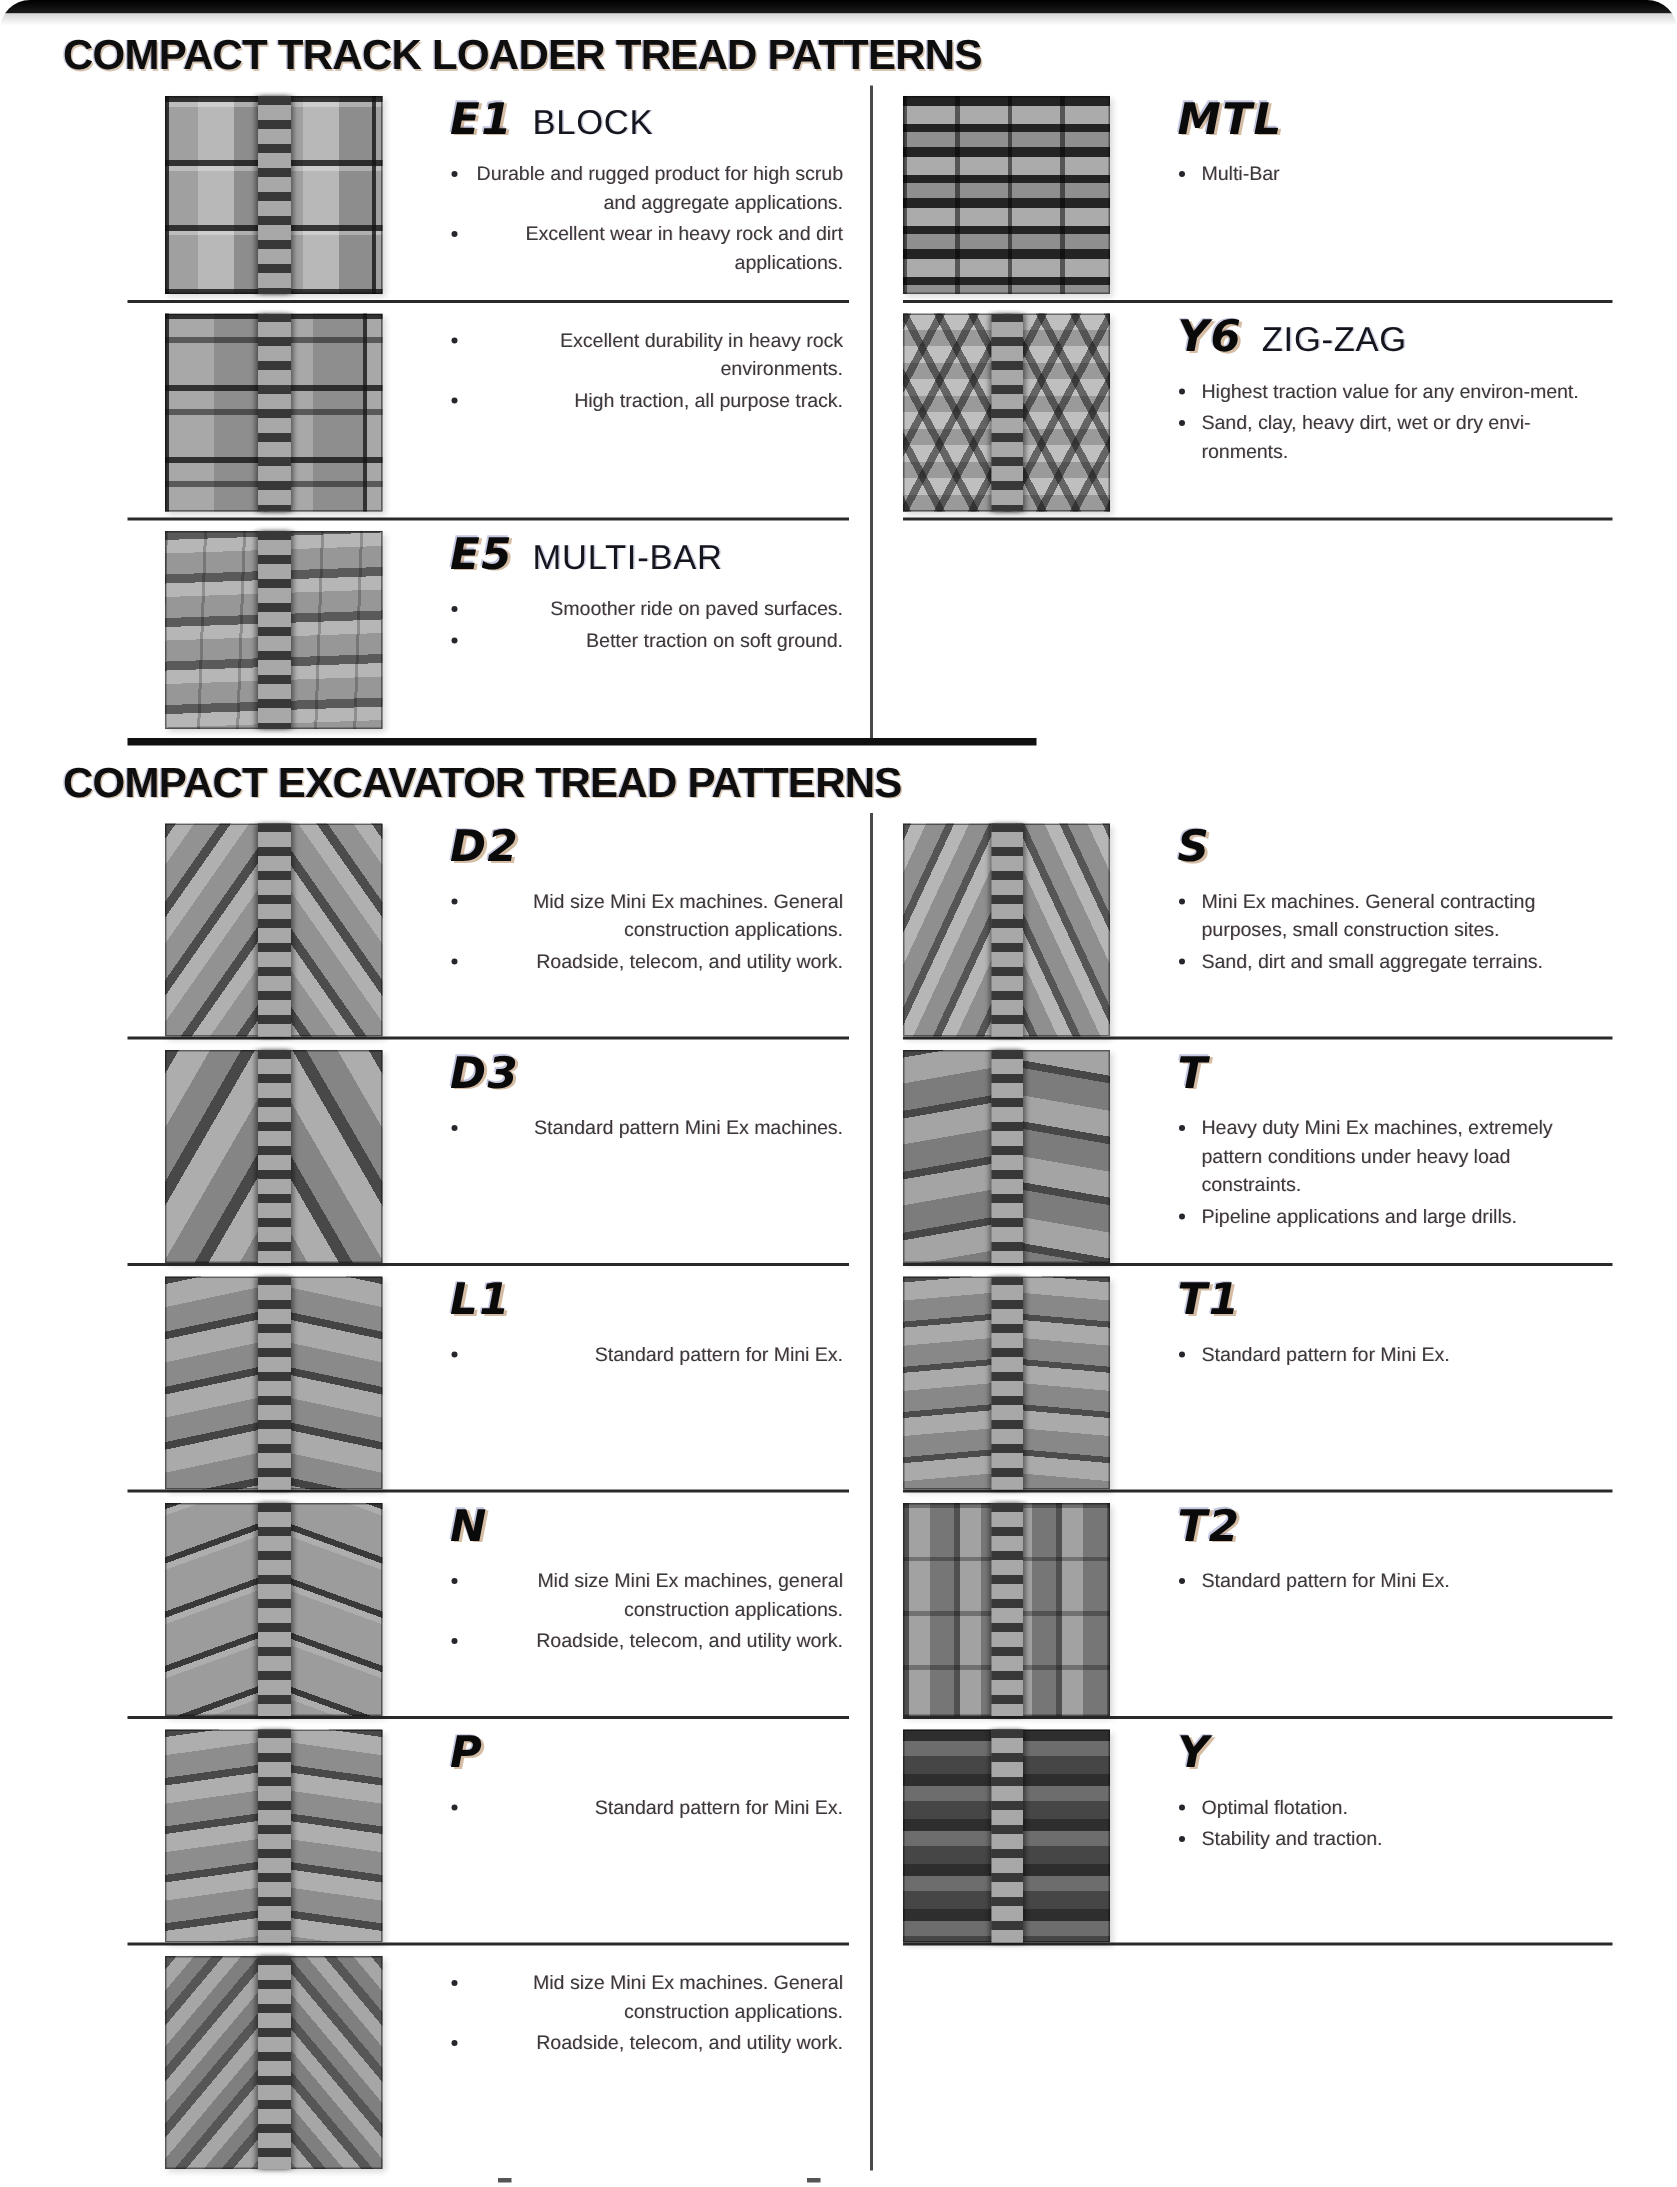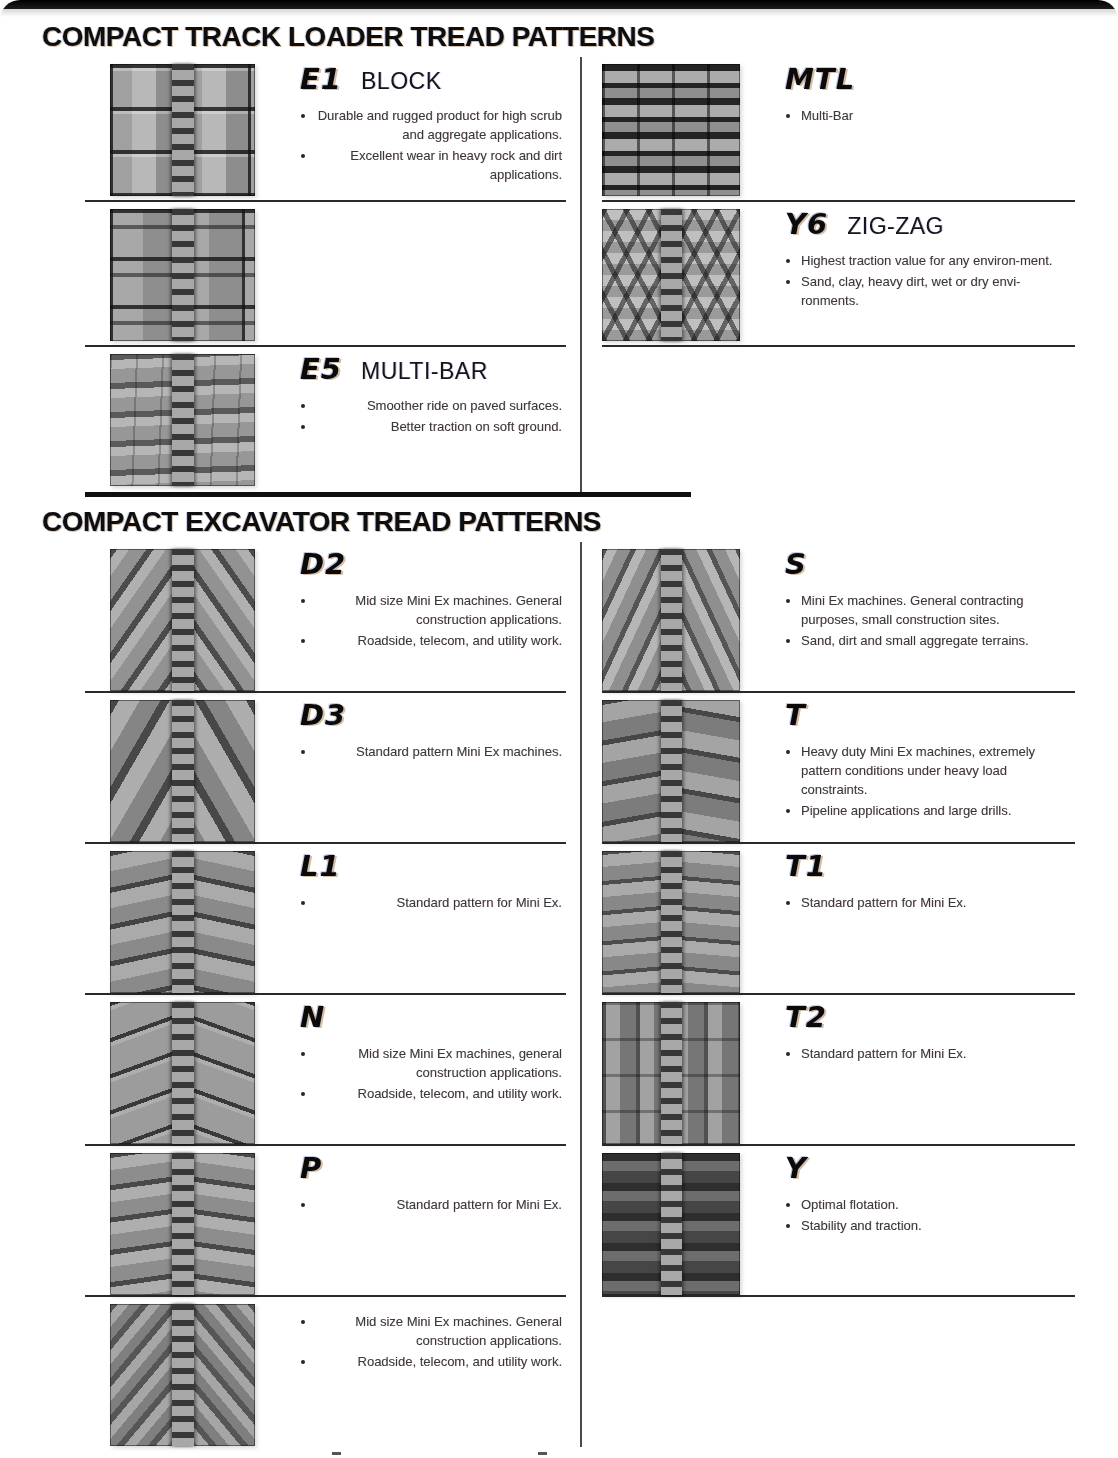--- a/index.html
+++ b/index.html
@@ -88,26 +88,26 @@
      repeating-linear-gradient(172deg, #494949 0 5px, #aeaeae 5px 17px, #8d8d8d 17px 32px),
      repeating-linear-gradient(188deg, #494949 0 5px, #aeaeae 5px 17px, #8d8d8d 17px 32px);}
   .t-y{background-image:
      repeating-linear-gradient(180deg, #2e2e2e 0 8px, #6d6d6d 8px 18px, #464646 18px 30px);}
   .t-r1{background-image:
      repeating-linear-gradient(130deg, #565656 0 6px, #a6a6a6 6px 15px, #7f7f7f 15px 24px),
      repeating-linear-gradient(230deg, #565656 0 6px, #a6a6a6 6px 15px, #7f7f7f 15px 24px);}
 
   
   .info{padding-top:2px;}
-  .title{display:flex;align-items:baseline;}
+  .title{display:flex;align-items:baseline;gap:13px;}
   .code{font-family:"DejaVu Sans",sans-serif;font-size:29px;font-weight:bold;font-style:italic;
         color:#0a0a0a;letter-spacing:1px;
         text-shadow:2px 1px 0 rgba(150,90,30,.4), -1px -1px 0 rgba(60,70,150,.3);}
   .sub{font-size:23px;color:#15151d;letter-spacing:.5px;
-       text-shadow:1px 0 0 rgba(60,70,150,.25);margin-left:19px;}
+       text-shadow:1px 0 0 rgba(60,70,150,.25);}
   ul.bullets{margin:11px 0 0;padding-left:16px;list-style:disc outside;}
   .col-l ul.bullets{width:246px;text-align:right;}
   .col-r ul.bullets{width:266px;}
   ul.bullets li{font-size:13px;line-height:1.46;color:#38383f;margin-bottom:2px;
        text-shadow:.5px 0 0 rgba(150,70,60,.3);}
   ul.bullets li::marker{color:#26262c;}
 
   .scan-mark{position:absolute;height:3px;width:9px;background:#555;}
 </style>
 </head>
@@ -132,20 +132,24 @@
             <ul class="bullets">
               <li>Durable and rugged product for high scrub and aggregate applications.</li>
               <li>Excellent wear in heavy rock and dirt applications.</li>
             </ul>
           </div>
         </div>
 
         <div class="row">
           <div class="tread t-e3 has-core"></div>
           <div class="info">
+            <ul class="bullets">
+              <li>Excellent durability in heavy rock environments.</li>
+              <li>High traction, all purpose track.</li>
+            </ul>
           </div>
         </div>
 
         <div class="row">
           <div class="tread t-e5 has-core"></div>
           <div class="info">
             <div class="title">
               <span class="code">E5</span>
               <span class="sub">MULTI-BAR</span>
             </div>

